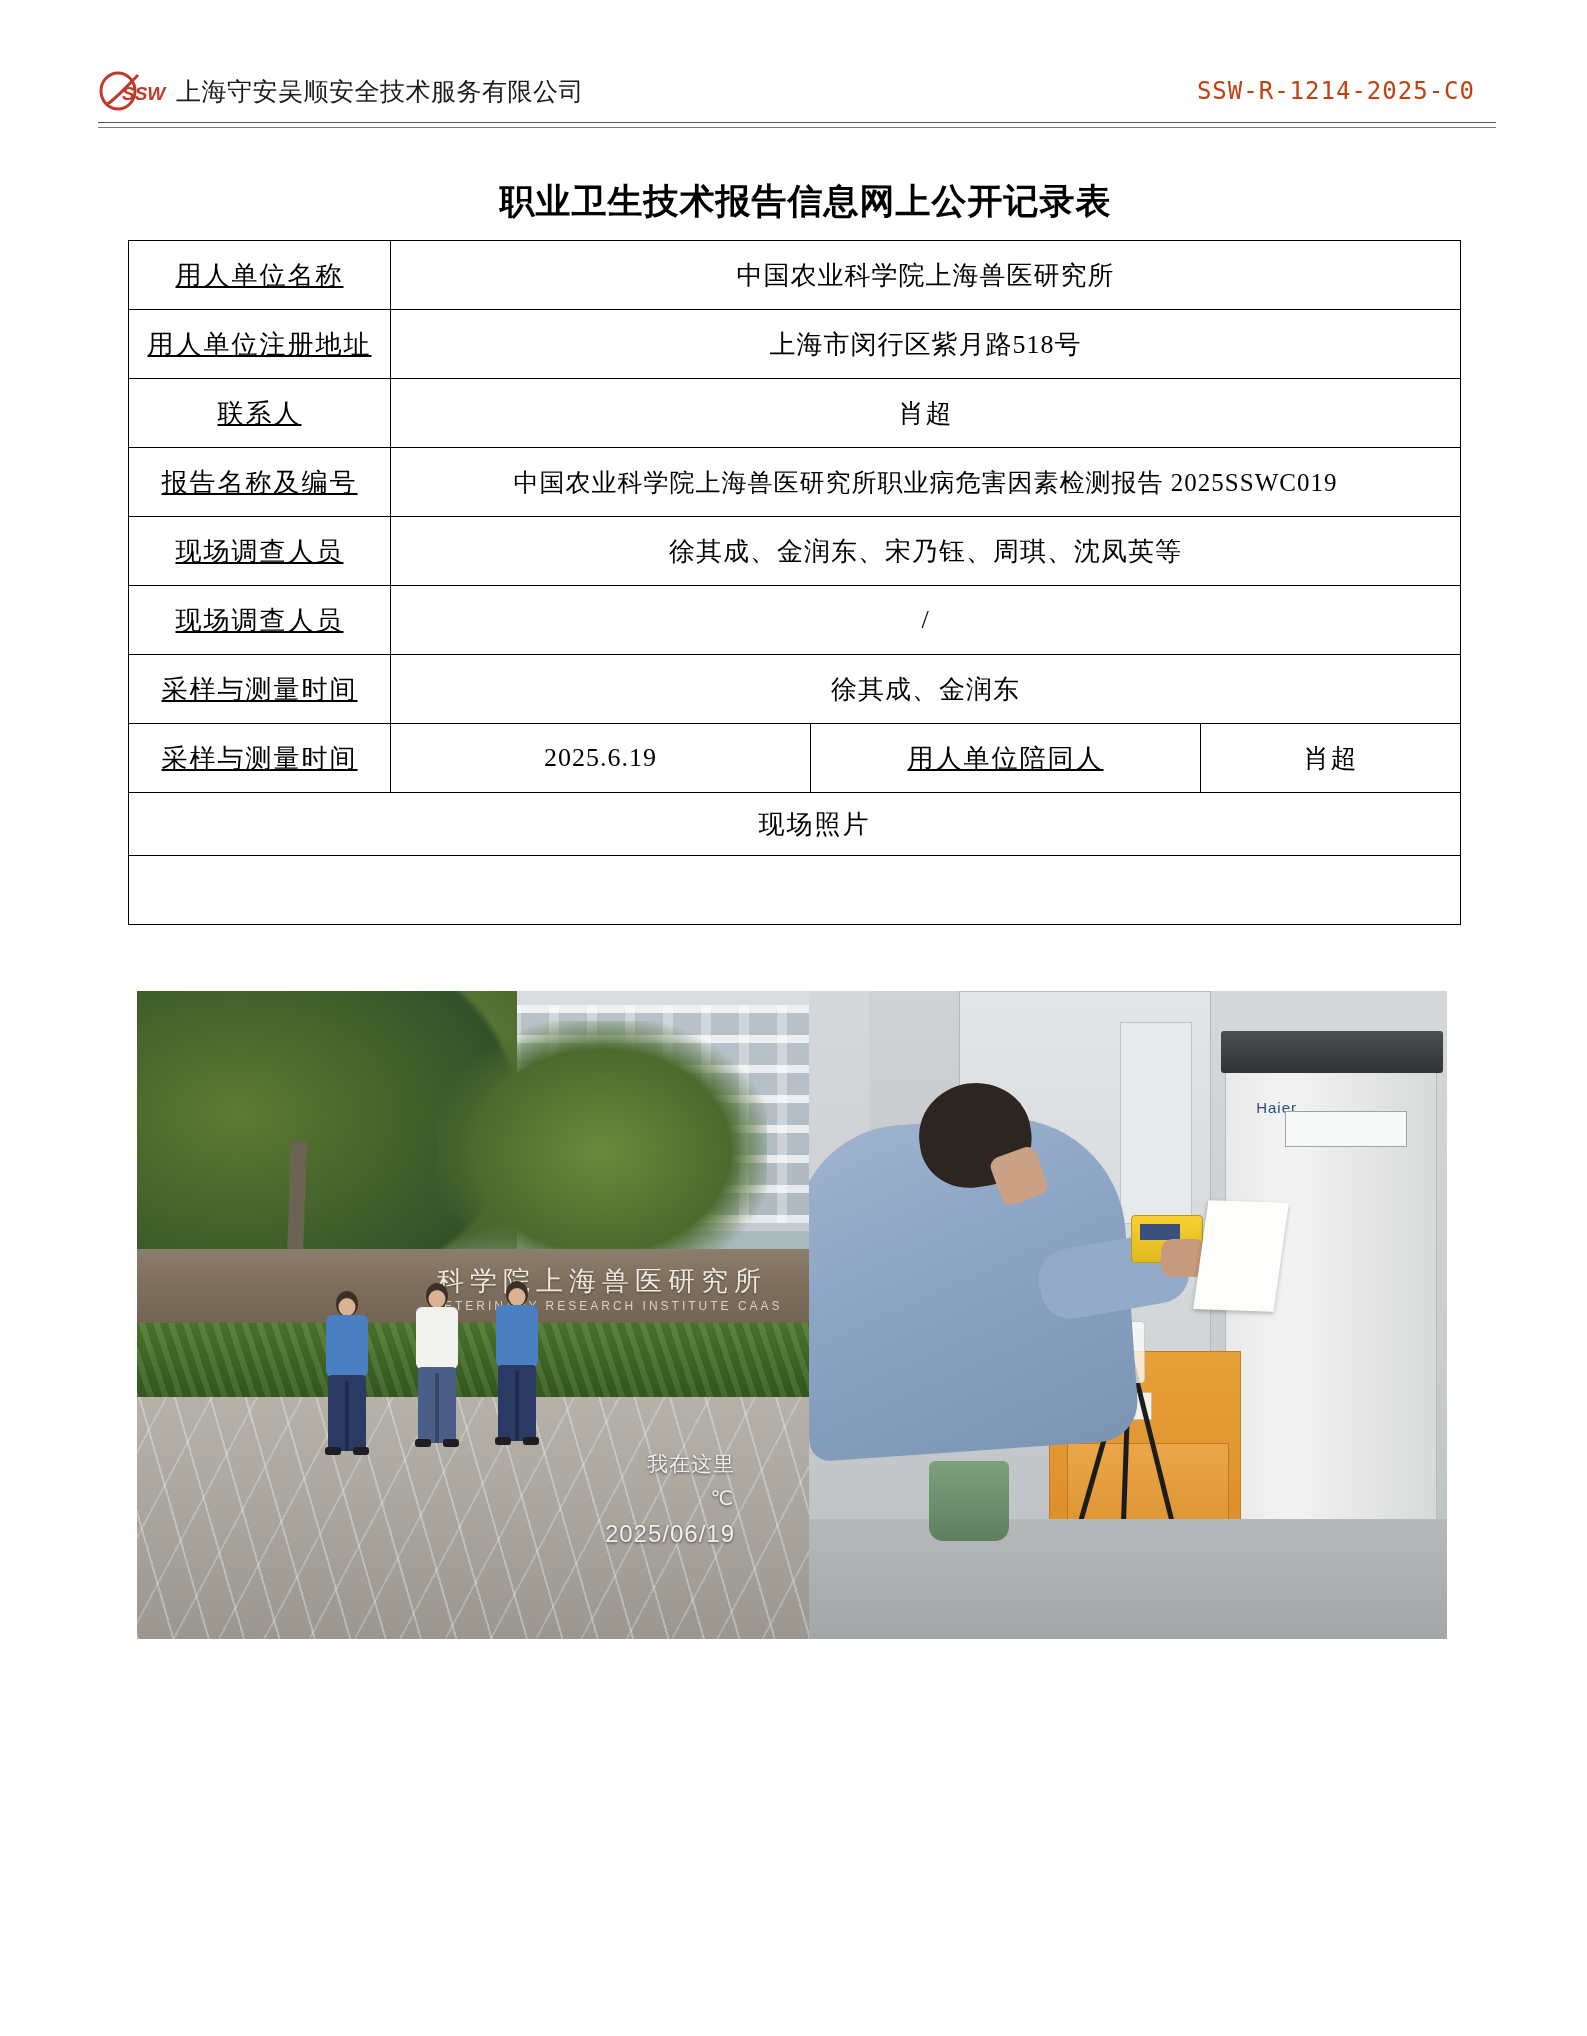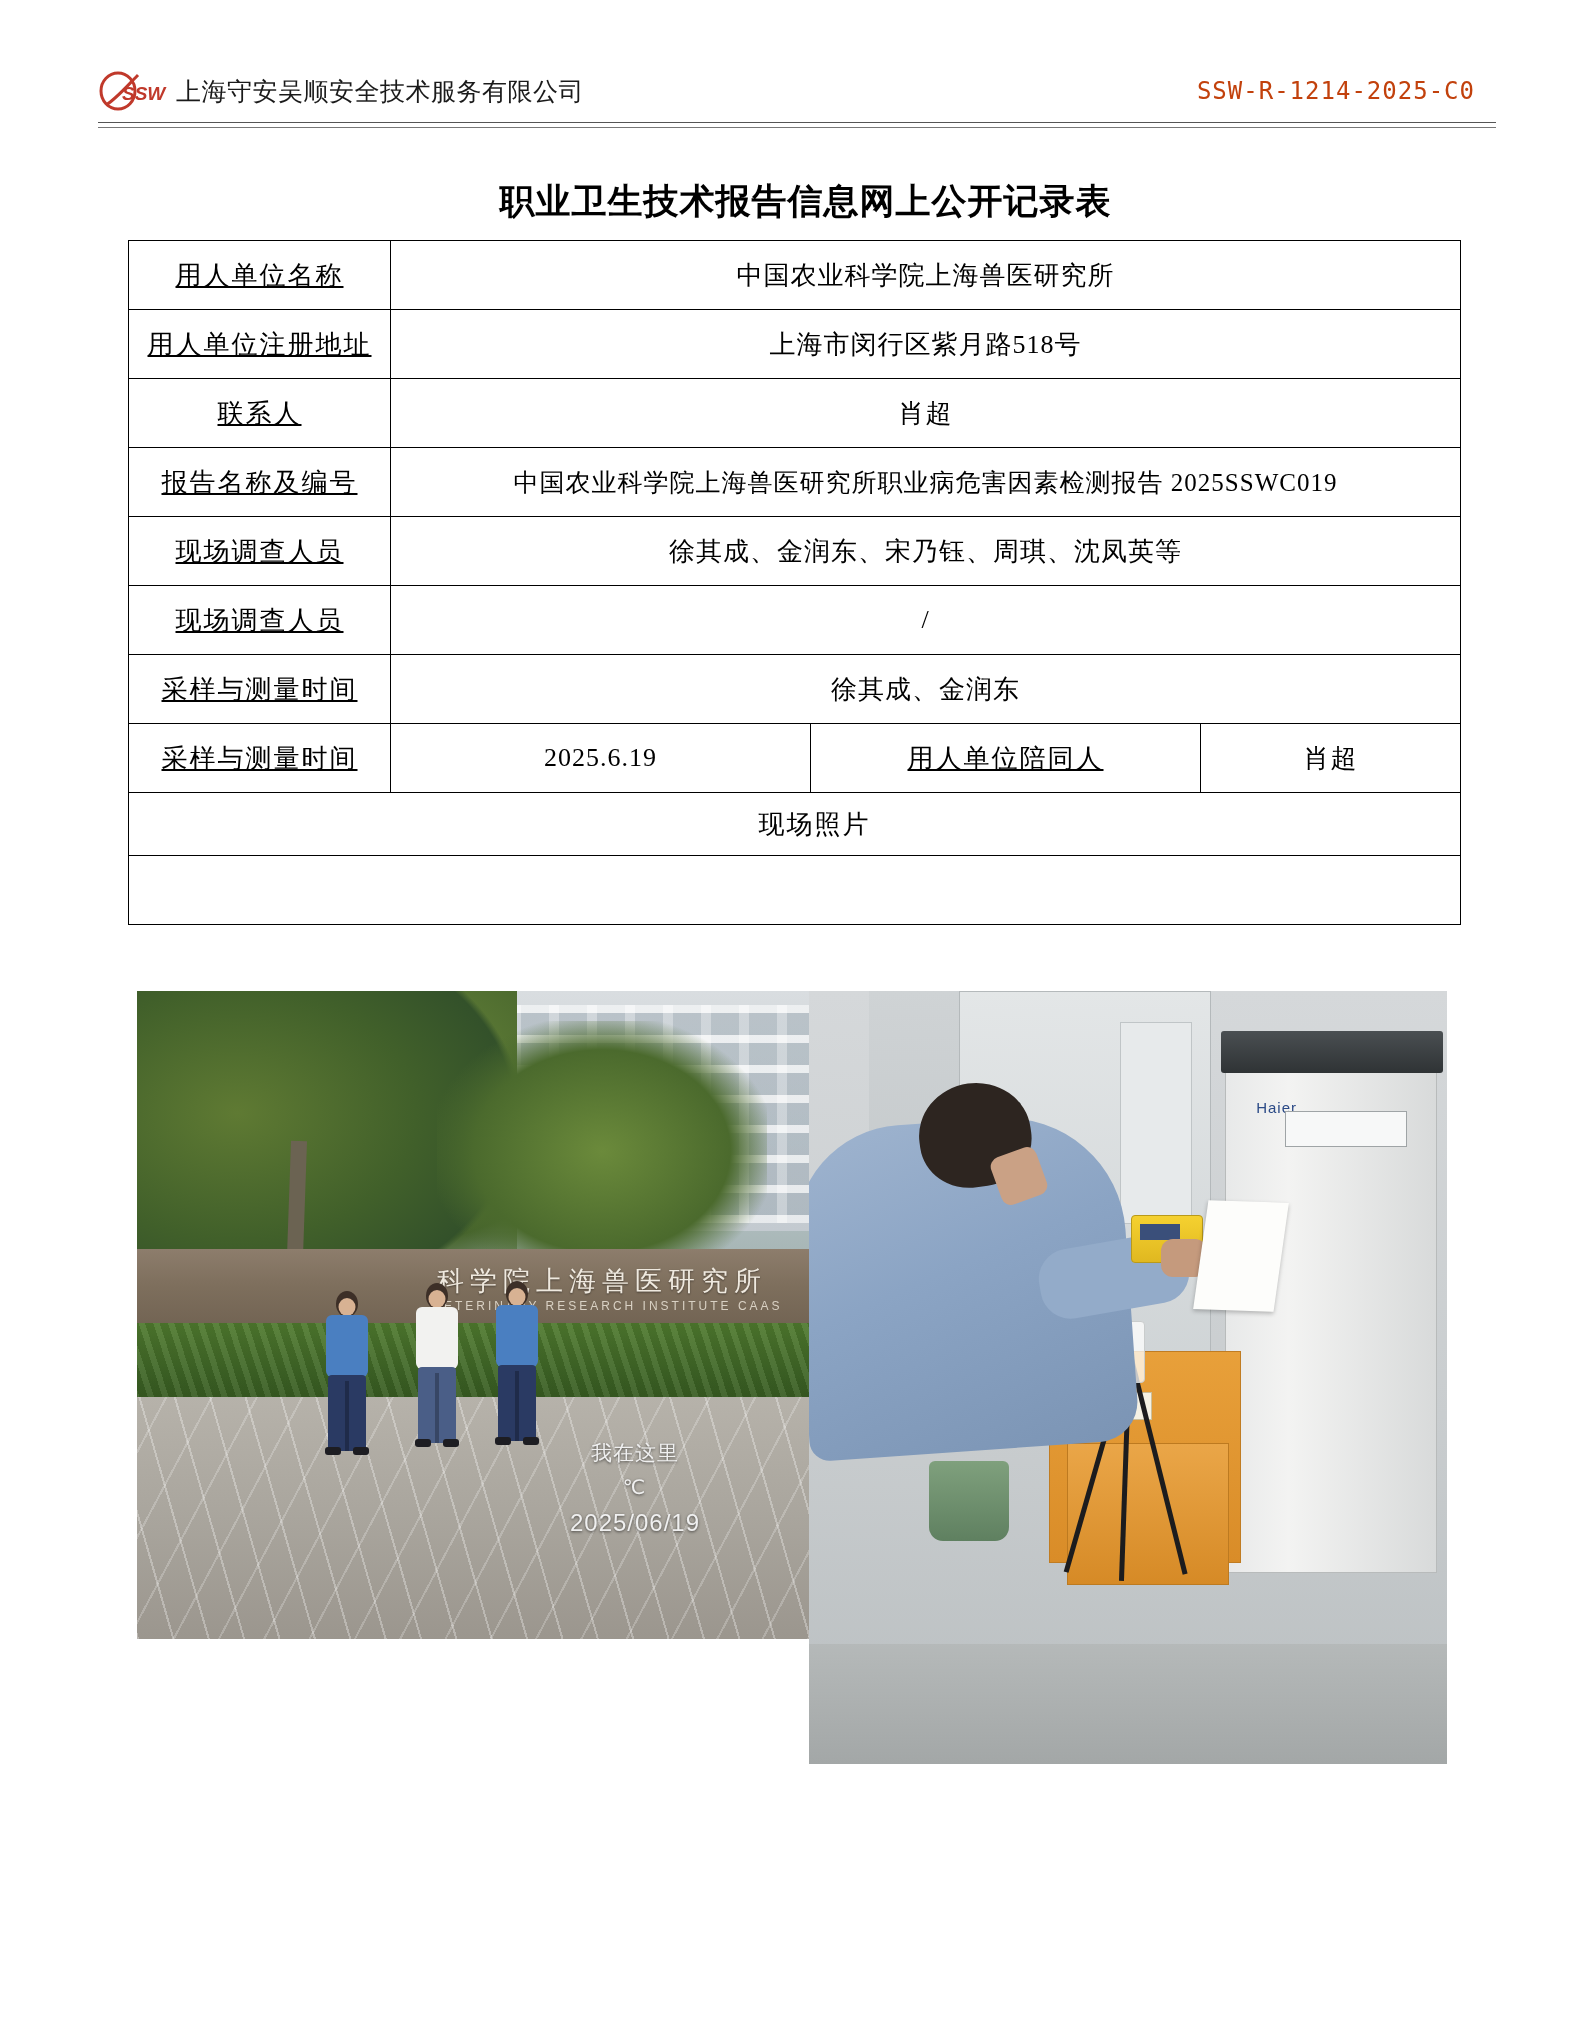--- a/index.html
+++ b/index.html
@@ -139,21 +139,21 @@
     top: 135px;
     width: 1310px;
     height: 648px;
     display: flex;
   }
   .photo {
     position: relative;
     overflow: hidden;
   }
   .photo-left { width: 672px; height: 648px; }
-  .photo-right { width: 638px; height: 773px; }
+  .photo-right { width: 638px; height: 648px; }
 
   
   .sky {
     position: absolute; left:0; top:0; width:100%; height:46%;
     background: linear-gradient(180deg,#cfd8dc 0%, #b9c4c8 60%, #9fb0ae 100%);
   }
   .building {
     position: absolute; left: 250px; top: 0; width: 430px; height: 240px;
     background: linear-gradient(180deg,#d9dde0 0%, #c3cad0 100%);
   }
@@ -228,24 +228,24 @@
   .p-body { position:absolute; left:50%; transform:translateX(-50%); top:24px; width:42px; height:62px; border-radius:6px; }
   .p-legs { position:absolute; left:50%; transform:translateX(-50%); top:84px; width:38px; height:76px; background:#2a3a63; border-radius:4px; }
   .p-legs:after { content:""; position:absolute; left:17px; top:6px; width:4px; height:70px; background:rgba(0,0,0,.25); }
   .p-shoe { position:absolute; top:156px; width:16px; height:8px; background:#1d1d22; border-radius:3px; }
   .blue { background:#4a7fc1; }
   .white { background:#f2f2f0; }
 
   .stamp {
     position: absolute;
     left: 398px;
-    top: 448px;
+    top: 459px;
     width: 200px;
     color: #f0f0f0;
-    text-align: center;
+    text-align: right;
     font-family: "Liberation Sans", "DejaVu Sans", sans-serif;
     text-shadow: 0 1px 3px rgba(0,0,0,.6);
   }
   .stamp .loc { font-size: 21px; letter-spacing: 1px; }
   .stamp .temp { font-size: 20px; margin-top: 8px; letter-spacing: 2px; }
   .stamp .date { font-size: 24px; margin-top: 10px; letter-spacing: 1px; }
 
   
   .lab-bg {
     position:absolute; inset:0;

